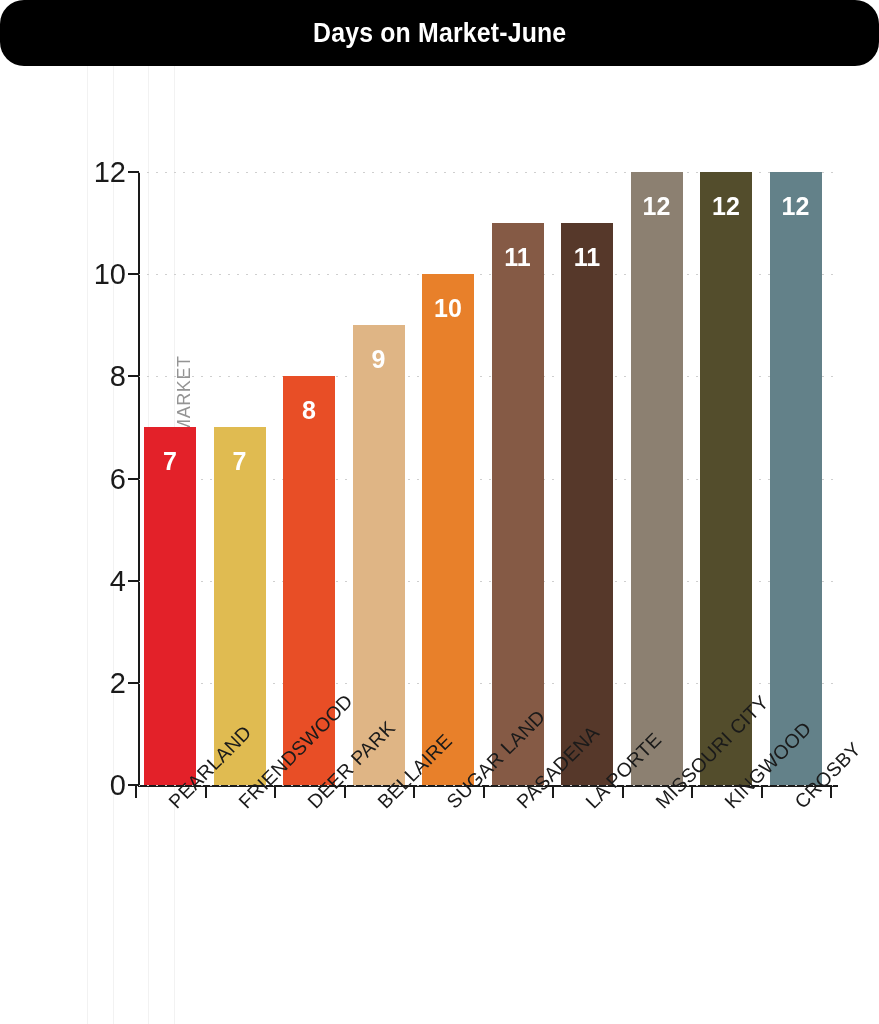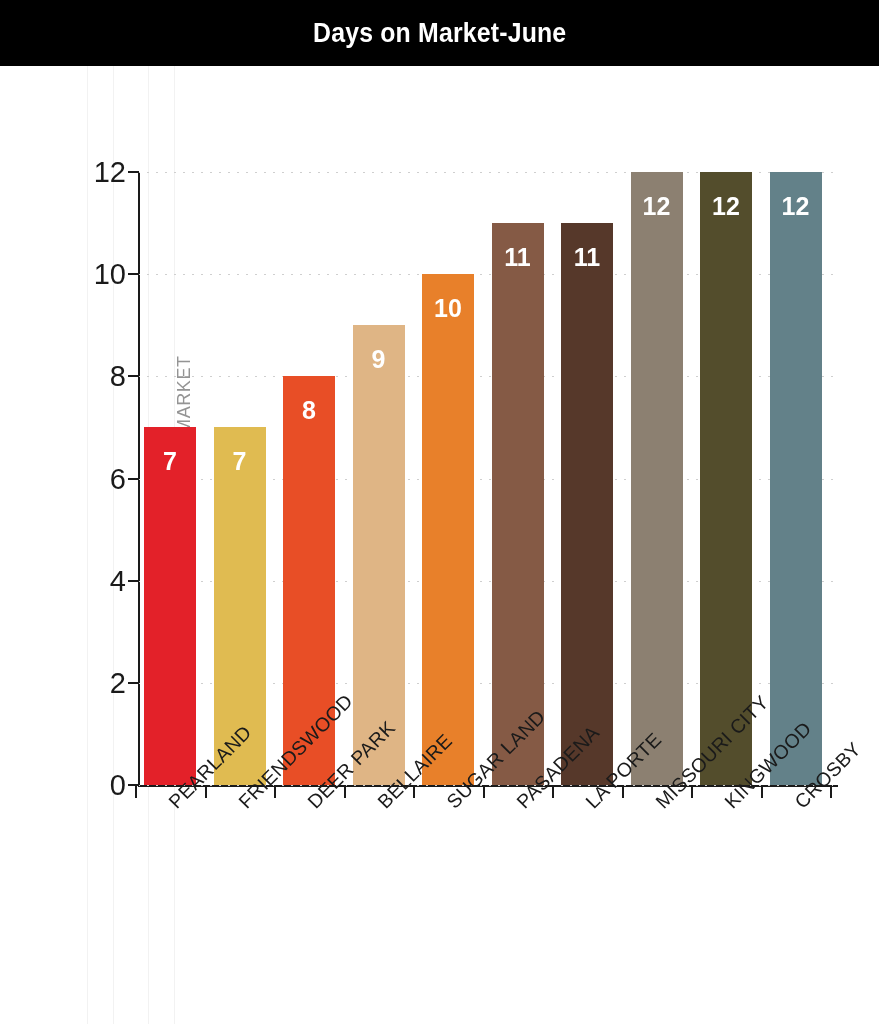--- a/index.html
+++ b/index.html
@@ -13,21 +13,21 @@
     position:relative;
     width:879px; height:1024px;
     background:#ffffff;
   }
 
   
   #title-bar {
     position:absolute; left:0; top:0;
     width:879px; height:66px;
     background:#000000;
-    display:flex; align-items:center; justify-content:center;
+    display:flex; align-items:center; justify-content:center;border-radius:24px;
   }
   #chart-title {
     color:#ffffff;
     font-size:27px;
     font-weight:bold;
     letter-spacing:0.2px;
     font-family:"Liberation Sans", sans-serif;
     transform:scaleX(0.92);
   }
 

